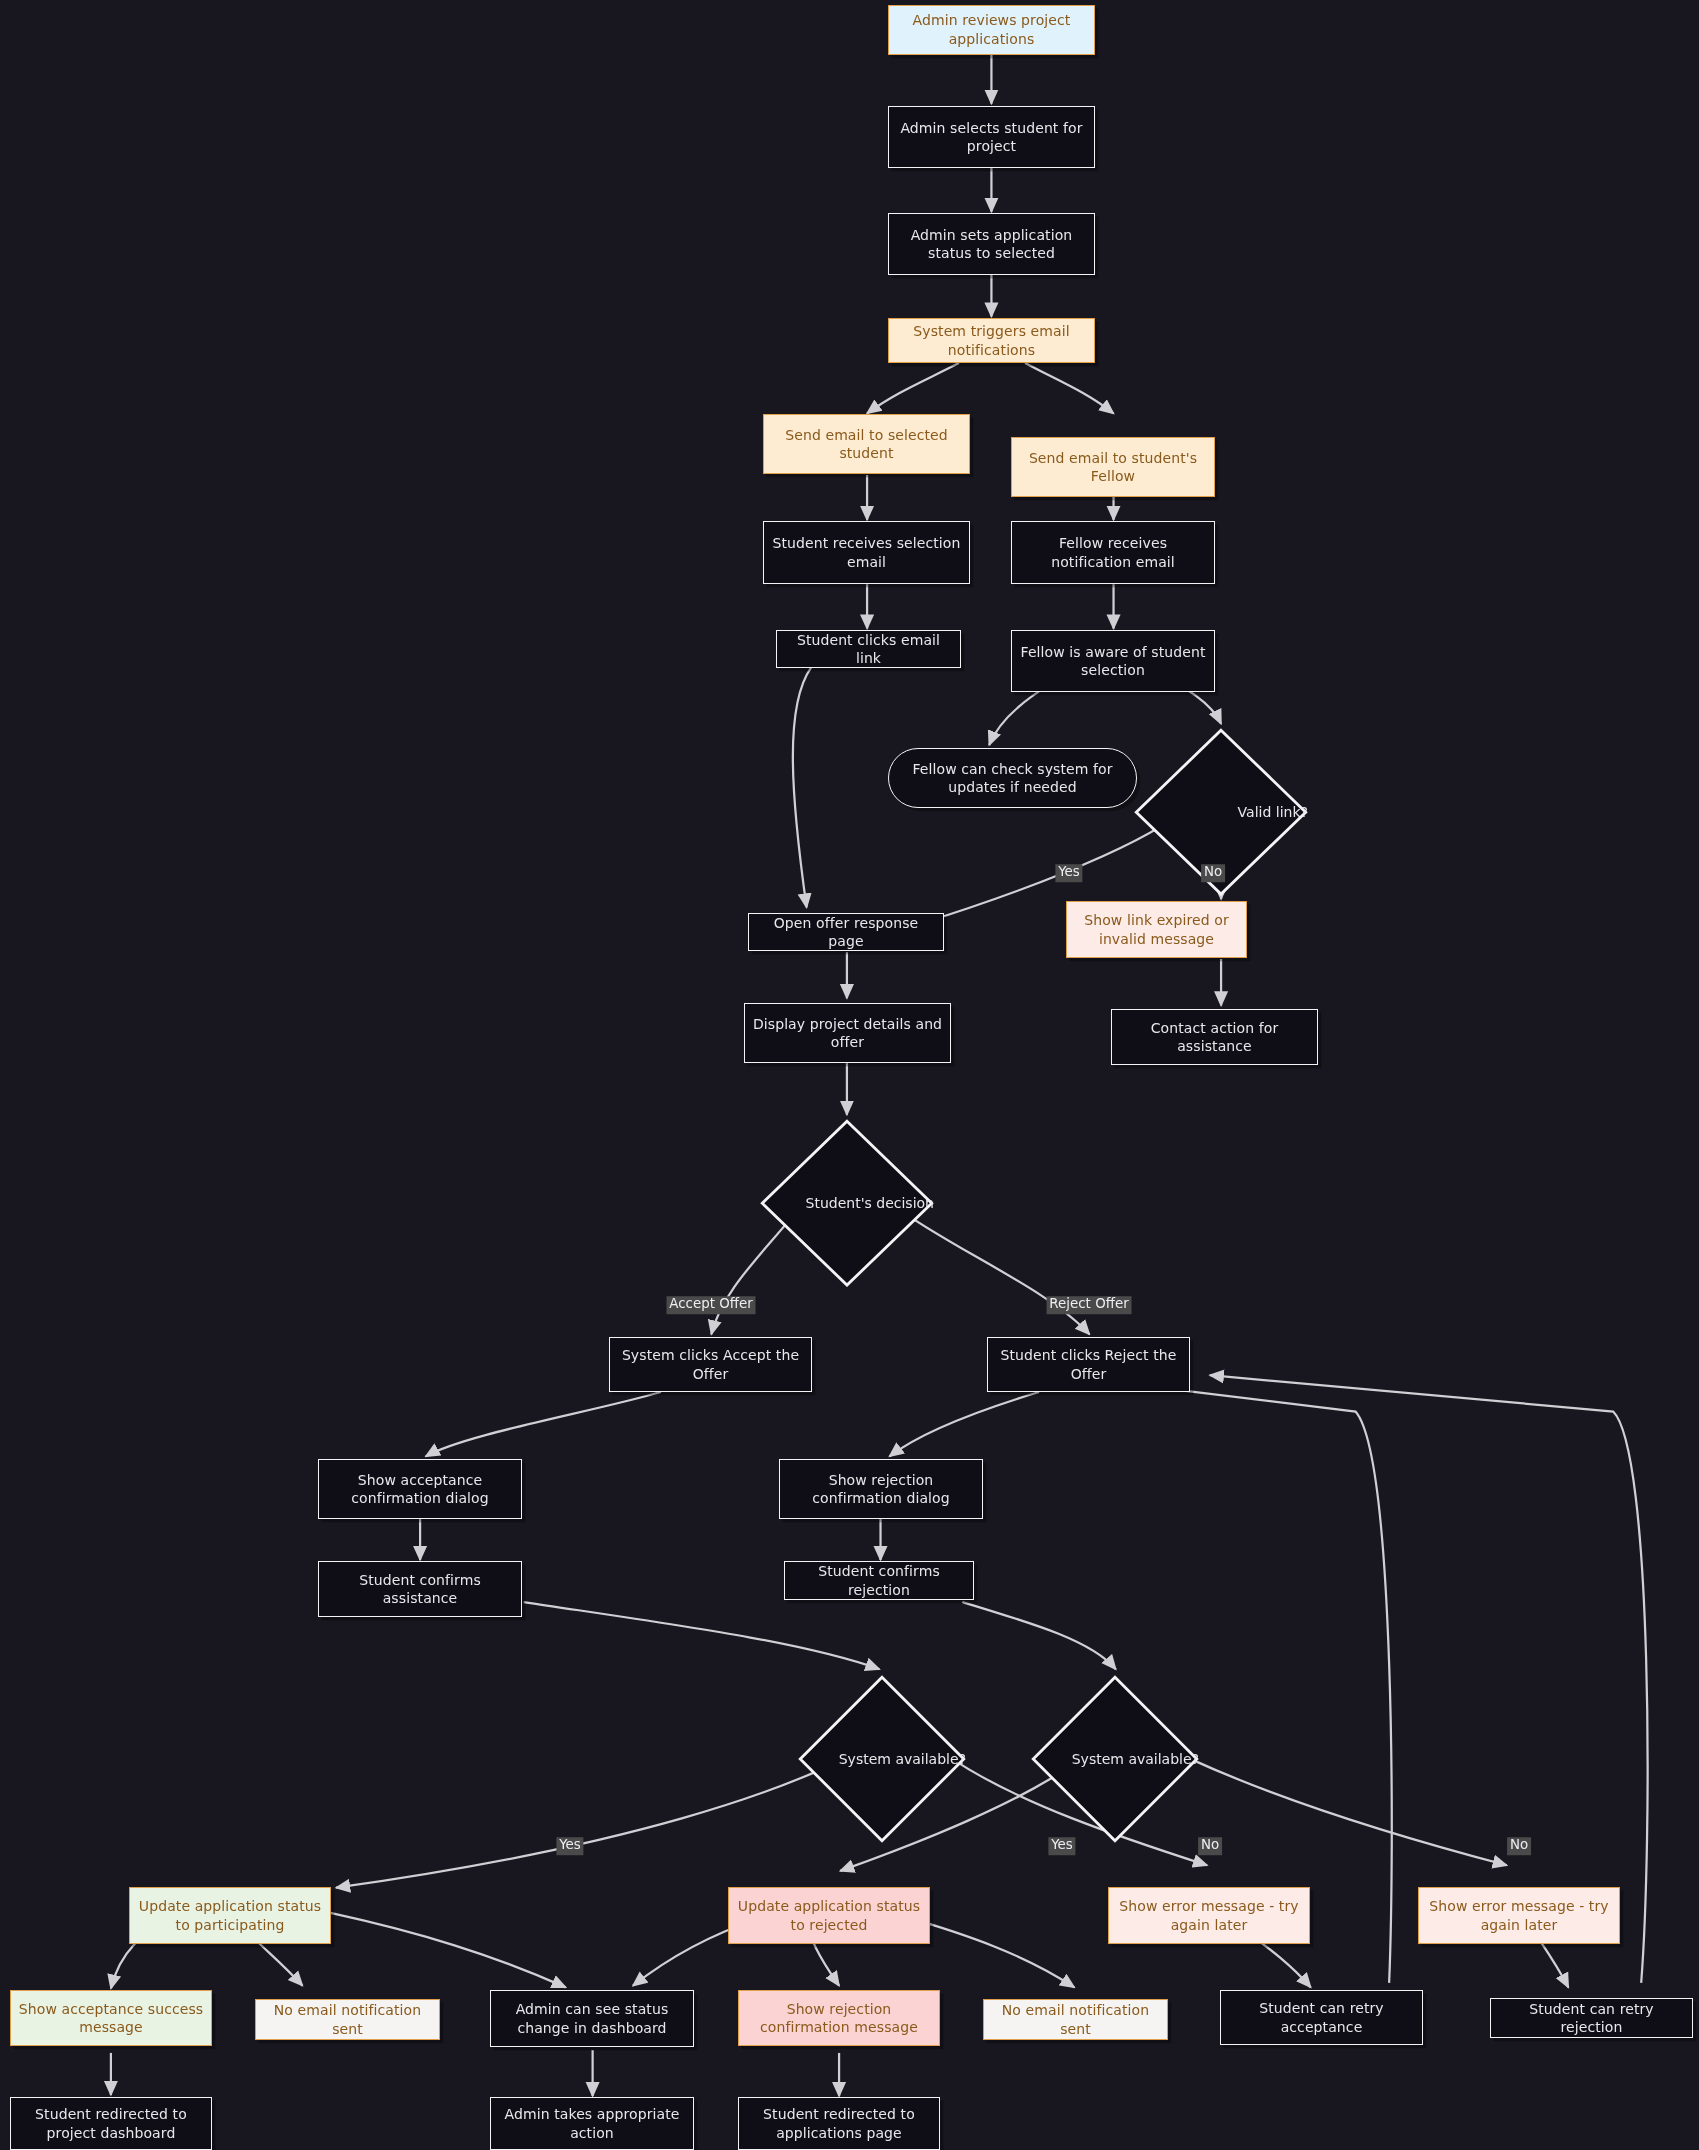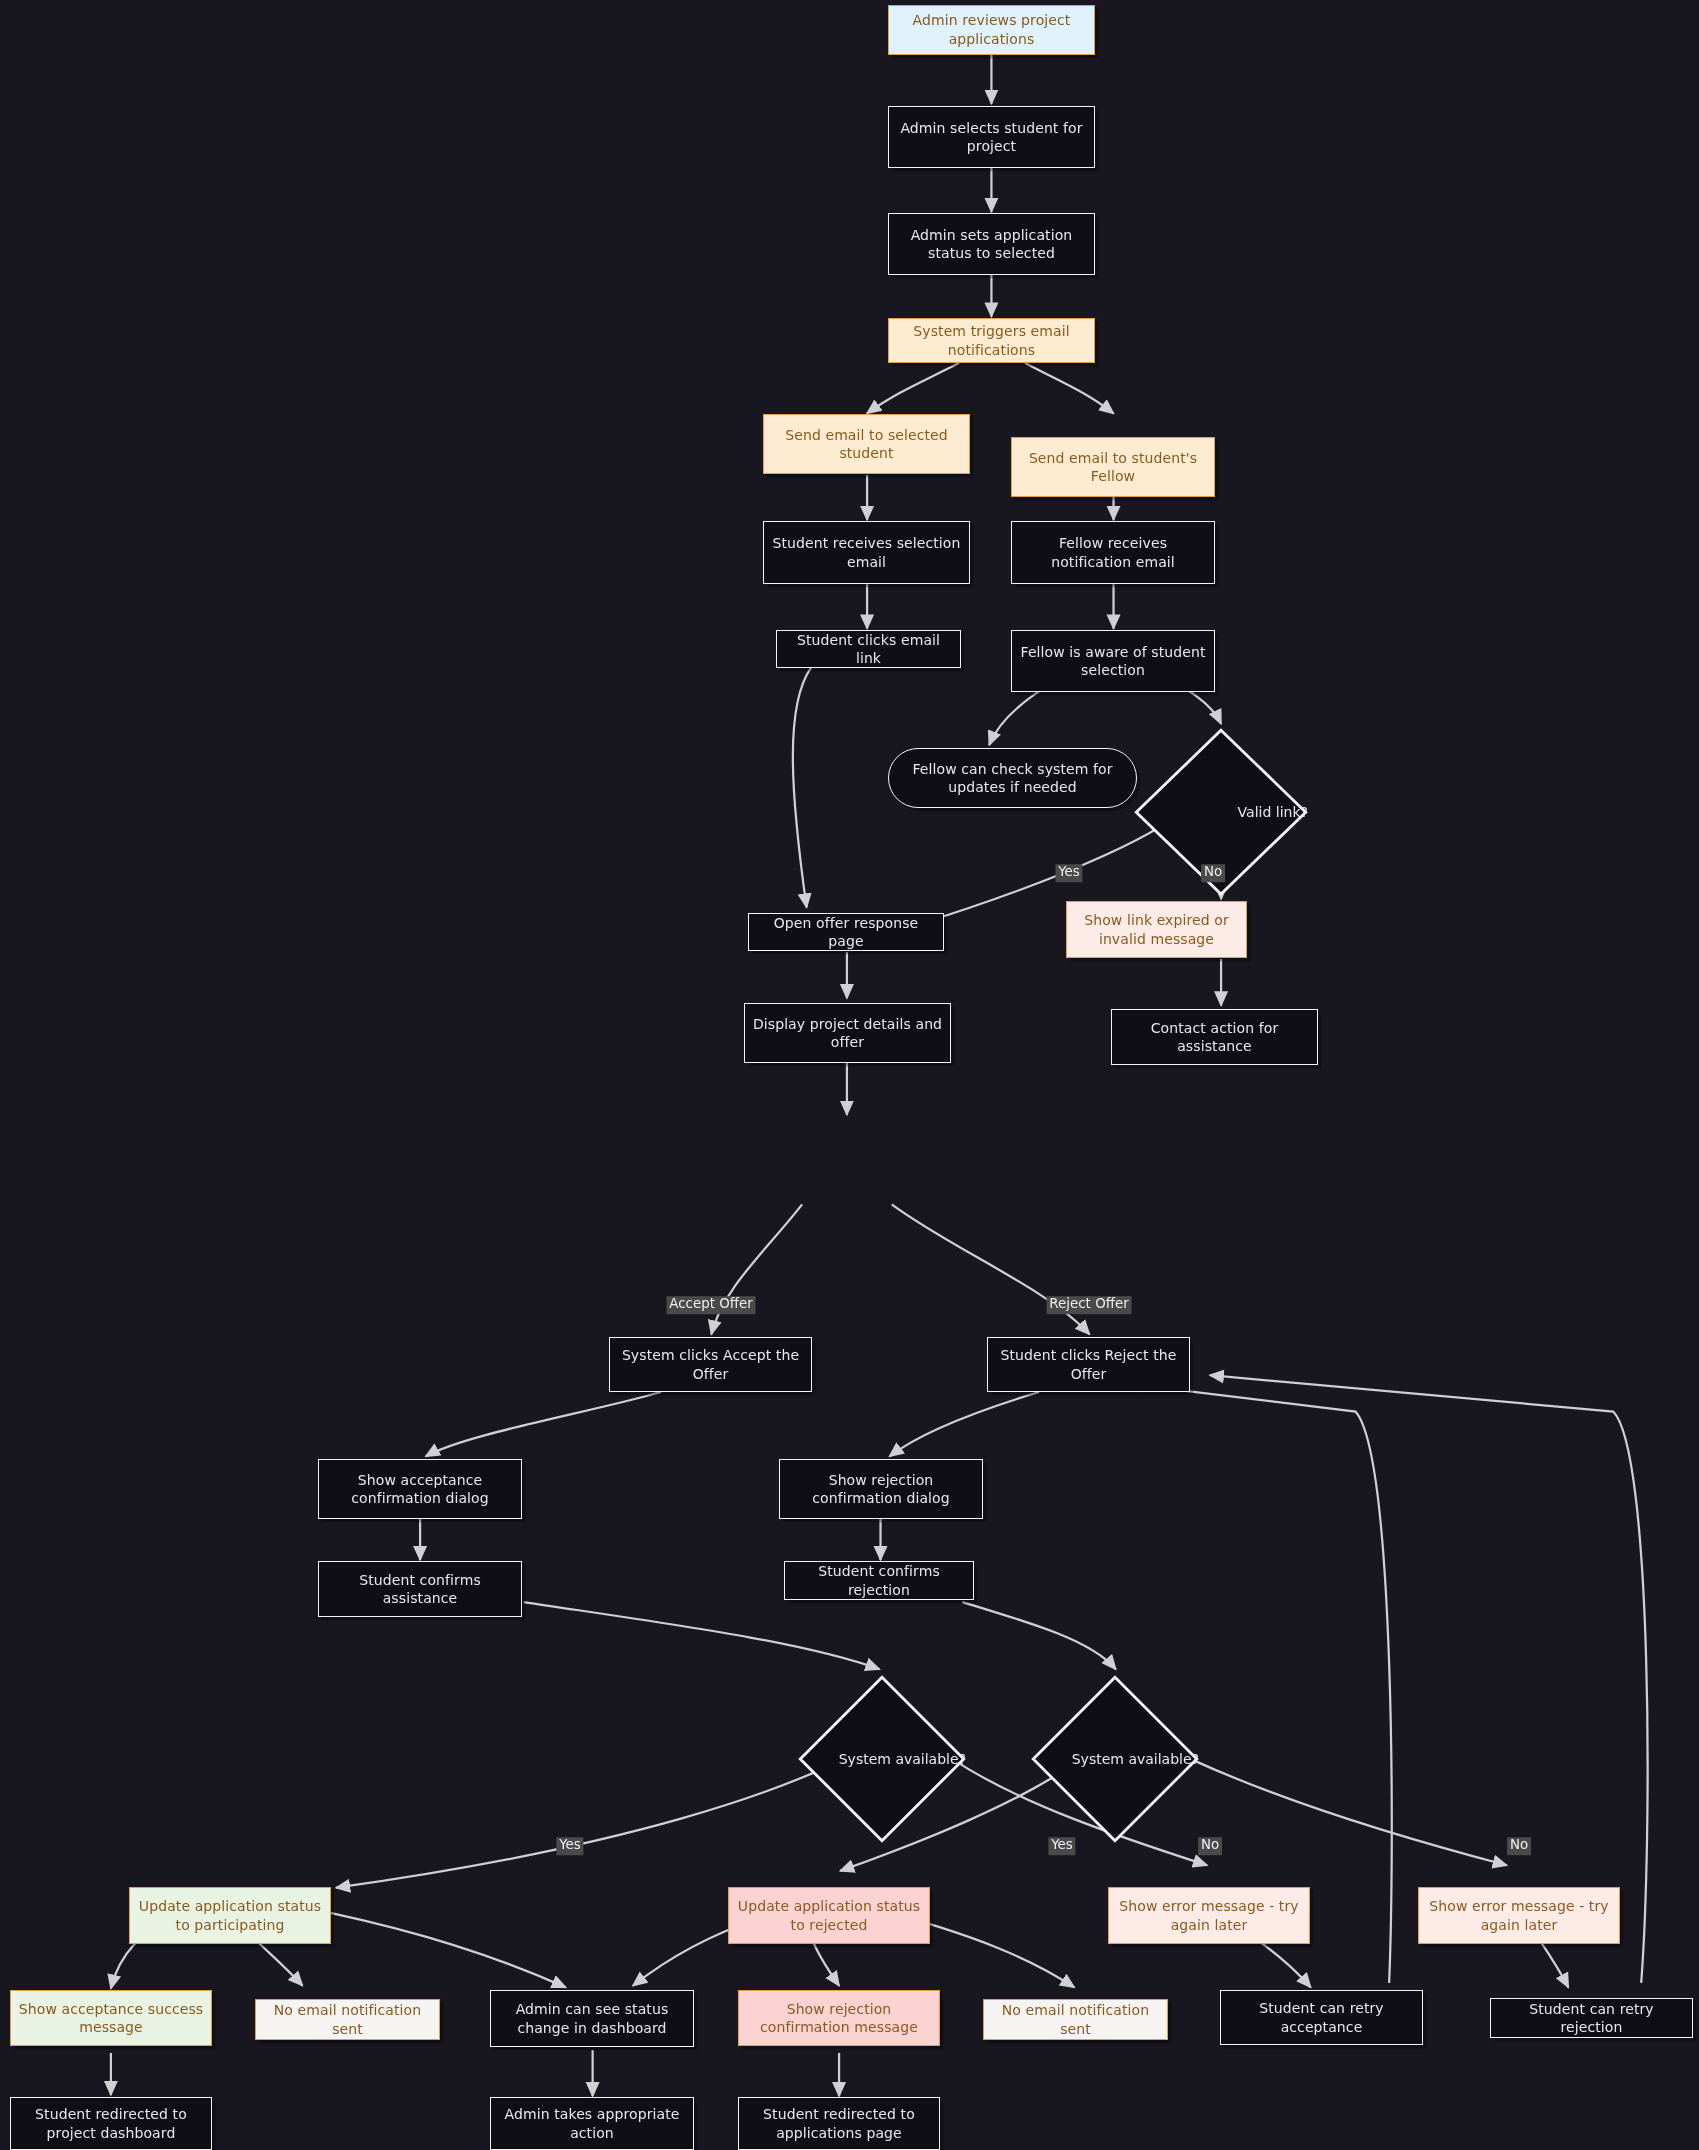--- a/index.html
+++ b/index.html
@@ -278,20 +278,26 @@
   </div>
 
   <div class="node n-default" style="left:744px; top:1003px; width:207px; height:60px;">
     <span class="label">Display project details and offer</span>
   </div>
 
   <div class="node n-default" style="left:1111px; top:1009px; width:207px; height:56px;">
     <span class="label">Contact action for assistance</span>
   </div>
 
+  <div class="diamond" style="left:760px; top:1119px; width:174px; height:168px;">
+    <svg class="dshape" viewBox="0 0 310 300" xmlns="http://www.w3.org/2000/svg">
+      <polygon points="155,4 306,150 155,296 4,150" fill="#0f0e17" stroke="#f4f4f6" stroke-width="5"></polygon>
+    </svg>
+    <span class="dlabel">Student's decision</span>
+  </div>
 
   <div class="node n-default" style="left:609px; top:1337px; width:203px; height:55px;">
     <span class="label">System clicks Accept the Offer</span>
   </div>
 
   <div class="node n-default" style="left:987px; top:1337px; width:203px; height:55px;">
     <span class="label">Student clicks Reject the Offer</span>
   </div>
 
   <div class="node n-default" style="left:318px; top:1459px; width:204px; height:60px;">

